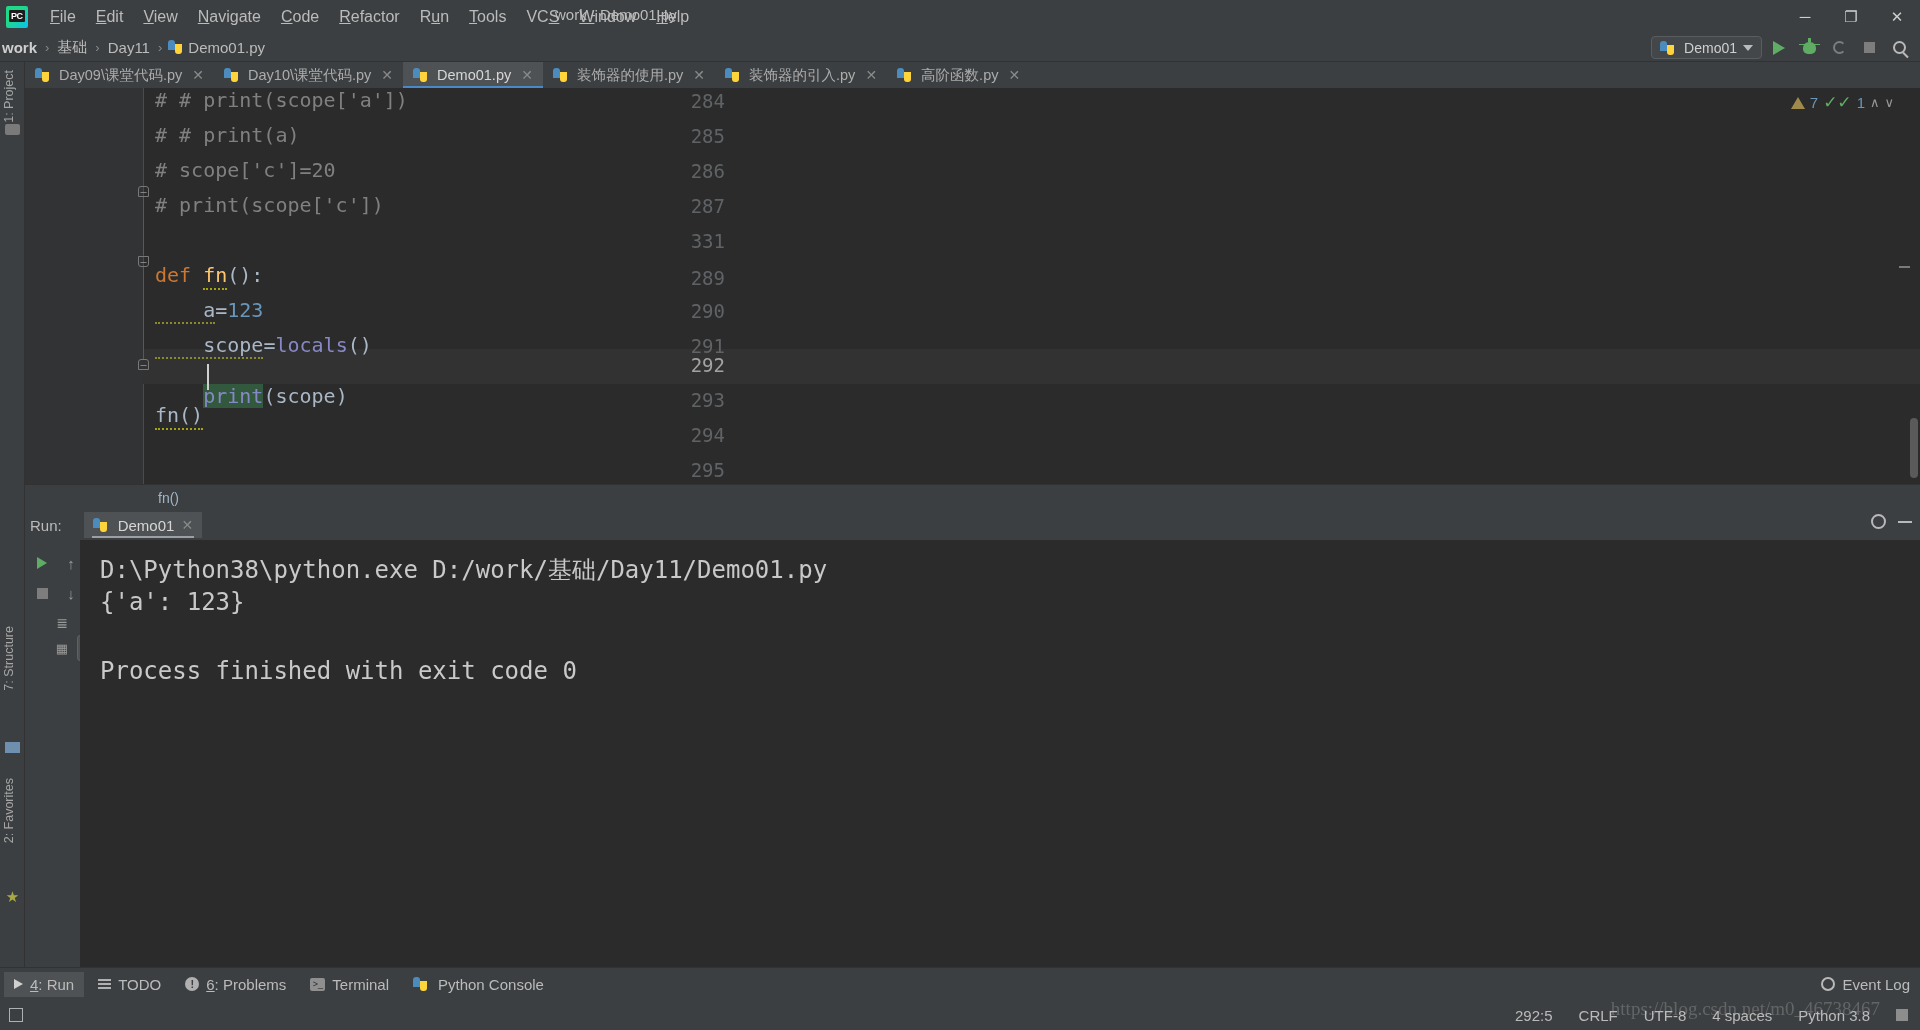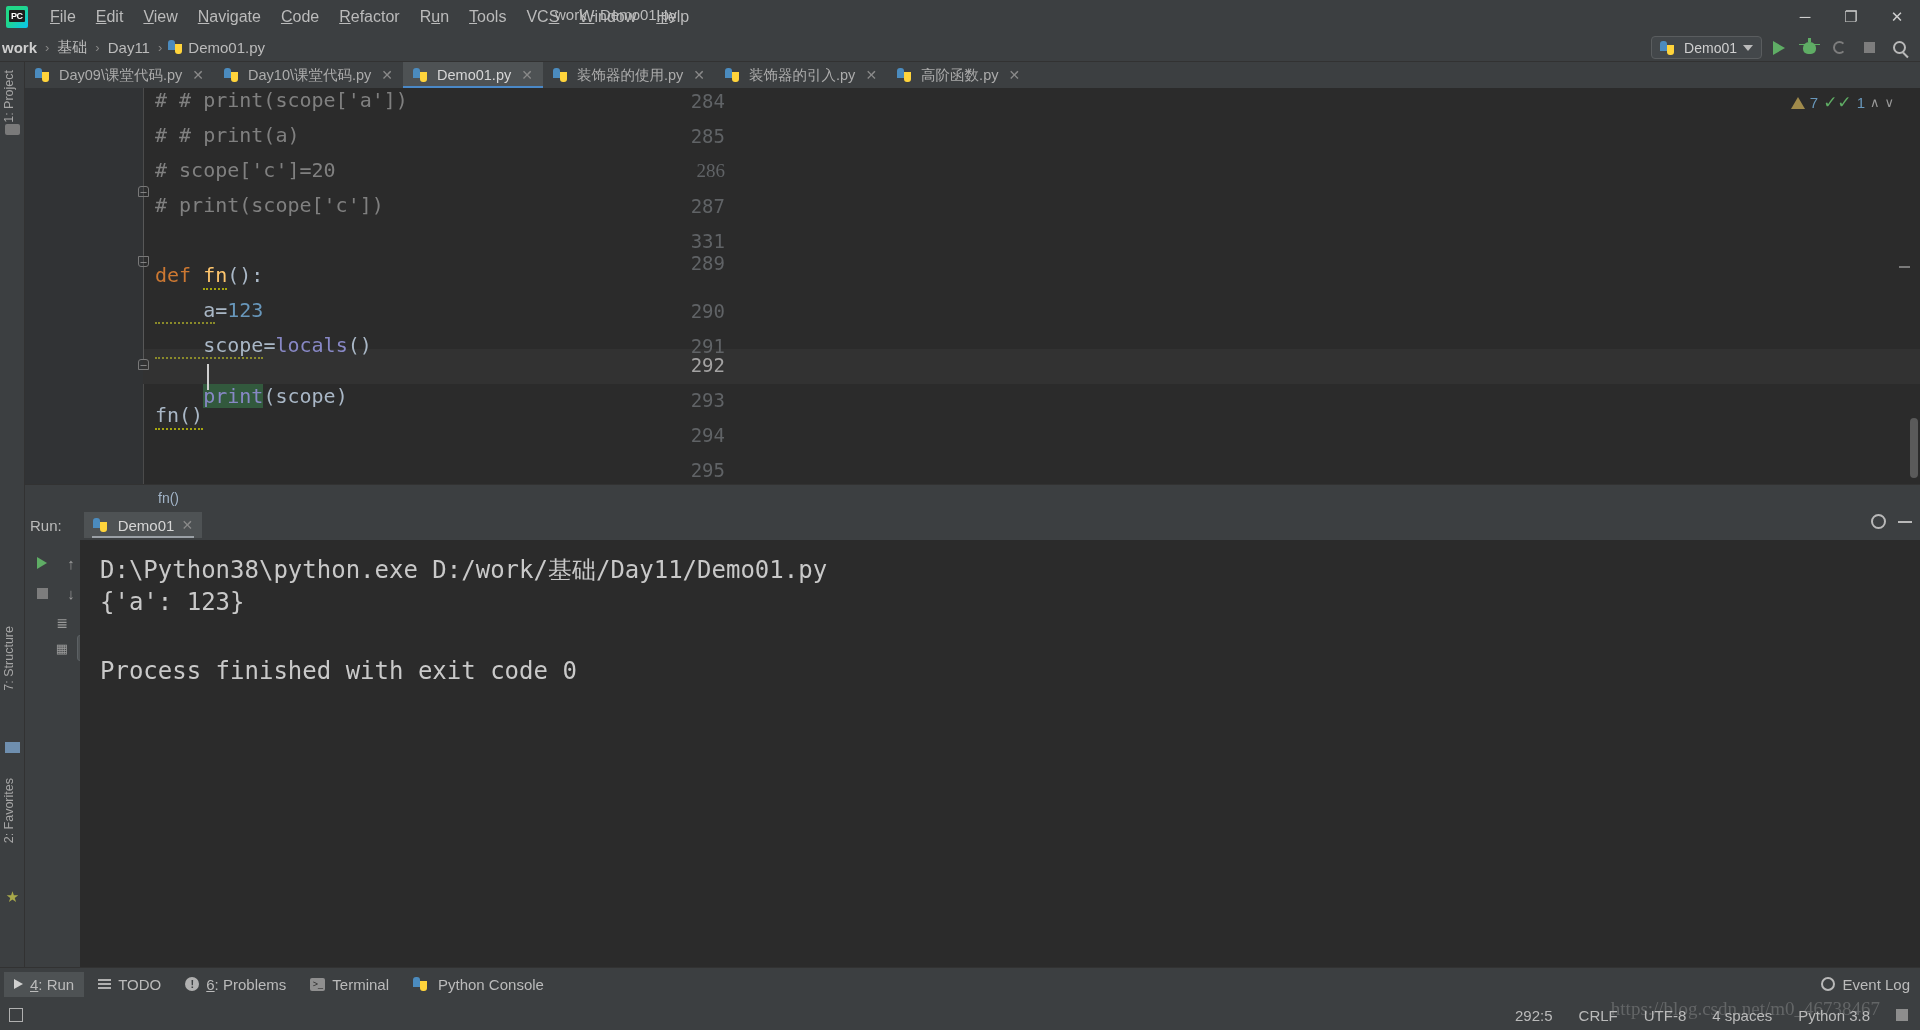--- a/index.html
+++ b/index.html
@@ -370,24 +370,24 @@
   </div>
 
   <div class="editor">
     <div class="gutter"></div>
     <div class="gutter-sep"></div>
 
     <div class="cur-line-hl" style="top: 261px;"></div>
 
     <div class="lnum" style="top: 2px;">284</div>
     <div class="lnum" style="top: 37px;">285</div>
-    <div class="lnum" style="top: 72px; font-family: Liberation Serif, serif;">286</div>
+    <div class="lnum" style="top: 72px;">286</div>
     <div class="lnum" style="top: 107px;">287</div>
     <div class="lnum" style="top: 142px;">331</div>
-    <div class="lnum" style="top: 164px;">289</div>
+    <div class="lnum" style="top: 179px;">289</div>
     <div class="lnum" style="top: 212px;">290</div>
     <div class="lnum" style="top: 247px;">291</div>
     <div class="lnum" style="top: 266px; color:#a4a3a3;">292</div>
     <div class="lnum" style="top: 301px;">293</div>
     <div class="lnum" style="top: 336px;">294</div>
     <div class="lnum" style="top: 371px;">295</div>
 
     <div class="fold top" style="top: 98px;">–</div>
     <div class="fold-line" style="top: 109px; height: 58px;"></div>
     <div class="fold bot" style="top: 168px;">–</div>

